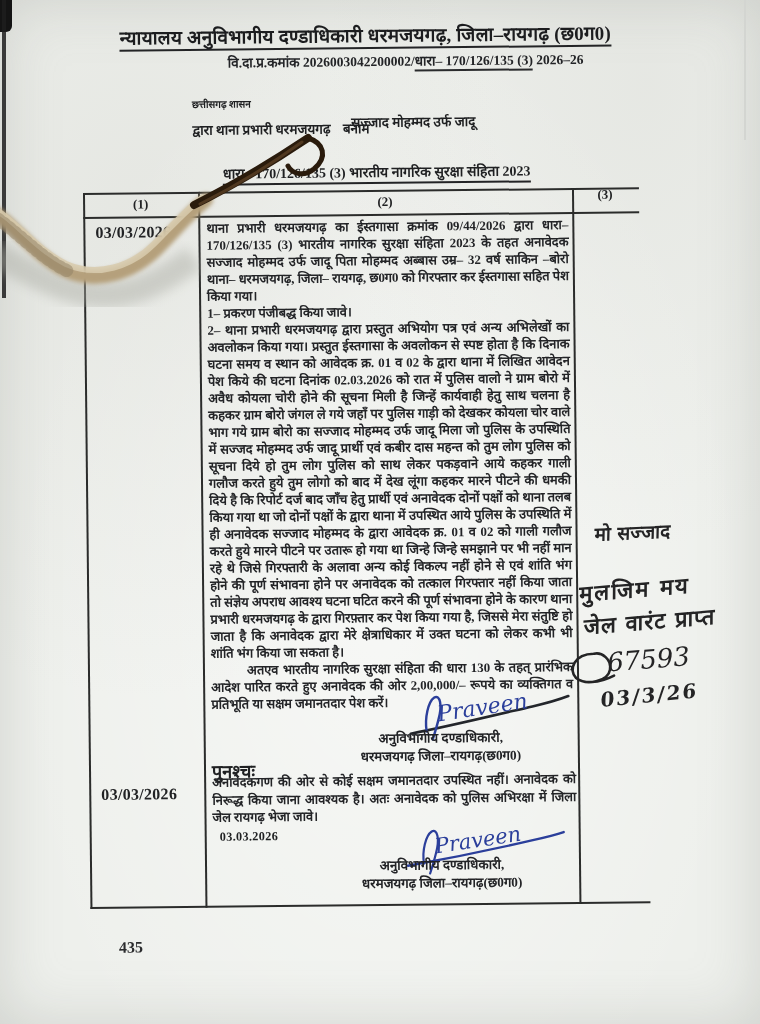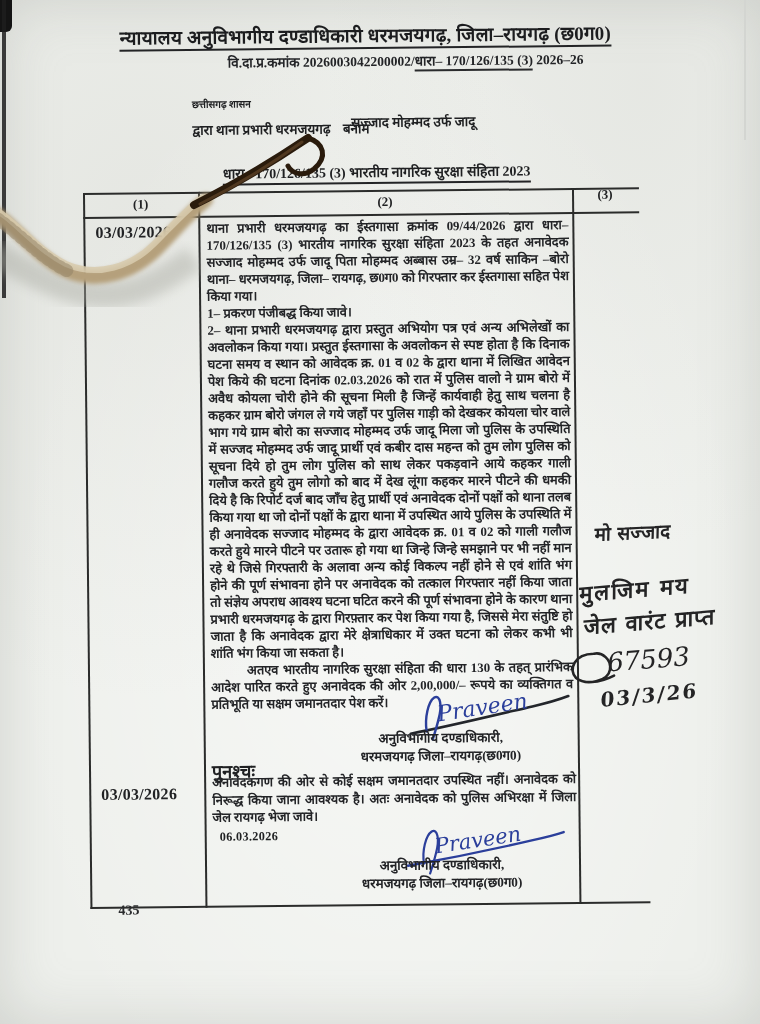--- a/index.html
+++ b/index.html
@@ -49,21 +49,21 @@
   }
   .body-text p{margin:0;}
   .p-atev{text-indent:36px;}
 
   .officer-block{width:240px;text-align:center;font-size:13.3px;font-weight:700;line-height:18px;color:#222326;}
 
   .pun-label{left:209px;top:757px;font-size:18px;font-weight:700;}
   .pun-text{left:209px;top:773px;width:364px;font-size:12.9px;line-height:17.5px;font-weight:600;text-align:justify;color:#232427;}
   .pun-date{left:216px;top:828px;font-size:12.3px;font-weight:700;letter-spacing:0.3px;}
 
-  .page-num{left:114px;top:900px;font-size:14px;font-weight:700;color:#2a2b2d;}
+  .page-num{left:114px;top:936px;font-size:16px;font-weight:700;color:#2a2b2d;}
 
   .hand{
     font-family:"DejaVu Serif","Liberation Serif",serif;
     color:#242425;font-weight:600;white-space:nowrap;
   }
   .crease-right{left:744px;top:0;width:2px;height:140px;background:#d3d5d1;}
   .edge-line{left:2px;top:0;width:4px;height:298px;background:#1d1d1d;opacity:.85;}
   .corner-blob{left:0;top:0;width:12px;height:32px;background:#141414;border-radius:0 0 6px 0;}
 </style>
 </head>
@@ -122,21 +122,21 @@
       <text x="34" y="32" font-size="22" font-style="italic" fill="#2b3f9b" font-family="DejaVu Serif, serif" transform="rotate(-8 34 32)">Praveen</text>
     </svg>
 
     <div class="abs officer-block" style="left:318px;top:730px;">
       <div>अनुविभागीय दण्डाधिकारी,</div>
       <div>धरमजयगढ़ जिला–रायगढ़(छ0ग0)</div>
     </div>
 
     <div class="abs pun-label ink">पुनश्चः</div>
     <div class="abs pun-text">अनावेदकगण की ओर से कोई सक्षम जमानतदार उपस्थित नहीं। अनावेदक को निरूद्ध किया जाना आवश्यक है। अतः अनावेदक को पुलिस अभिरक्षा में जिला जेल रायगढ़ भेजा जावे।</div>
-    <div class="abs pun-date ink">06.03.2026</div>
+    <div class="abs pun-date ink">03.03.2026</div>
 
     <svg class="abs" style="left:396px;top:824px;" width="168" height="56" viewBox="0 0 168 56">
       <path d="M8,42 C 44,36 96,26 132,18 C 146,15 158,12 164,10" stroke="#2b3f9b" stroke-width="2.4" fill="none" stroke-linecap="round"></path>
       <path d="M24,40 C 22,27 26,12 32,8 C 38,5 40,16 36,30 C 34,38 32,44 30,50" stroke="#2b3f9b" stroke-width="2.2" fill="none" stroke-linecap="round"></path>
       <text x="36" y="30" font-size="21" font-style="italic" fill="#2b3f9b" font-family="DejaVu Serif, serif" transform="rotate(-8 36 30)">Praveen</text>
     </svg>
 
     <div class="abs officer-block" style="left:318px;top:857px;">
       <div>अनुविभागीय दण्डाधिकारी,</div>
       <div>धरमजयगढ़ जिला–रायगढ़(छ0ग0)</div>

